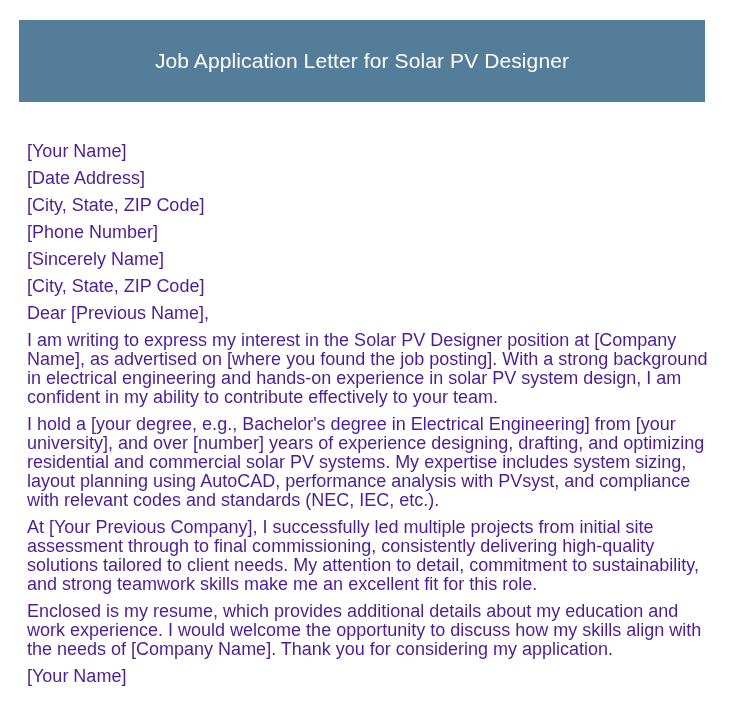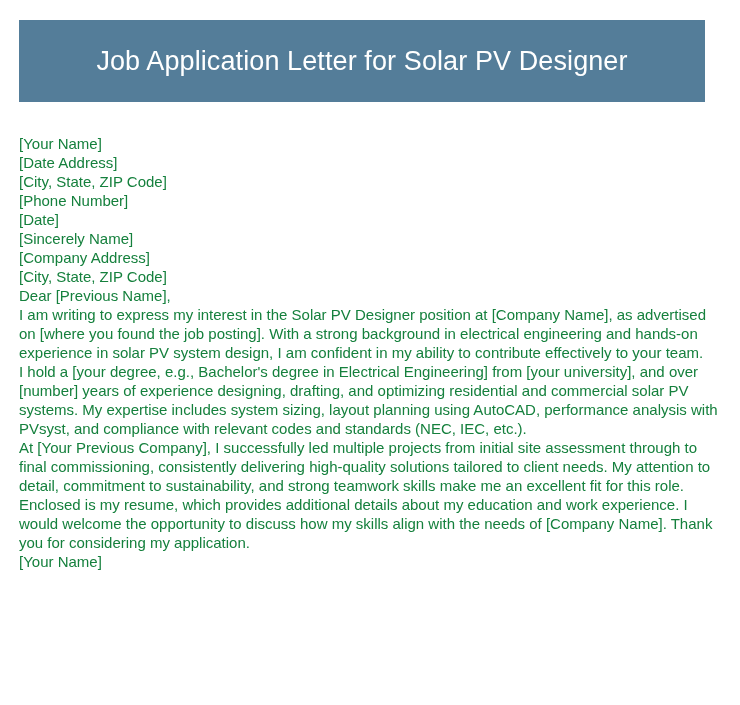--- a/index.html
+++ b/index.html
@@ -29,43 +29,43 @@
     width: 686px;
     height: 82px;
     background: #547d99;
     display: flex;
     align-items: center;
     justify-content: center;
     box-sizing: border-box;
   }
   .header-title {
     color: #ffffff;
-    font-size: 27px;
+    font-size: 21px;
     font-weight: 400;
     letter-spacing: 0.1px;
     line-height: 1.2;
     text-align: center;
     white-space: nowrap;
   }
 
   
   .letter-body {
     position: absolute;
     left: 19px;
     top: 134px;
     width: 704px;
   }
 
   .line,
   .para {
-    color: #15803d;
-    font-size: 15px;
+    color: #4c1d95;
+    font-size: 18px;
     line-height: 19px;
     font-weight: 400;
-    margin: 0;
+    margin: 8px;
     text-align: left;
   }
 
   .para {
     max-width: 703px;
   }
 
   .addr-block,
   .recipient-block,
   .sign-block {
@@ -82,26 +82,24 @@
     <div class="header-title">Job Application Letter for Solar PV Designer</div>
   </div>
 
   <div class="letter-body">
 
     <div class="addr-block">
       <div class="line">[Your Name]</div>
       <div class="line">[Date Address]</div>
       <div class="line">[City, State, ZIP Code]</div>
       <div class="line">[Phone Number]</div>
-      <div class="line">[Date]</div>
     </div>
 
     <div class="recipient-block">
       <div class="line">[Sincerely Name]</div>
-      <div class="line">[Company Address]</div>
       <div class="line">[City, State, ZIP Code]</div>
     </div>
 
     <div class="line">Dear [Previous Name],</div>
 
     <p class="para">I am writing to express my interest in the Solar PV Designer position at [Company Name], as advertised on [where you found the job posting]. With a strong background in electrical engineering and hands-on experience in solar PV system design, I am confident in my ability to contribute effectively to your team.</p>
     <p class="para">I hold a [your degree, e.g., Bachelor's degree in Electrical Engineering] from [your university], and over [number] years of experience designing, drafting, and optimizing residential and commercial solar PV systems. My expertise includes system sizing, layout planning using AutoCAD, performance analysis with PVsyst, and compliance with relevant codes and standards (NEC, IEC, etc.).</p>
     <p class="para">At [Your Previous Company], I successfully led multiple projects from initial site assessment through to final commissioning, consistently delivering high-quality solutions tailored to client needs. My attention to detail, commitment to sustainability, and strong teamwork skills make me an excellent fit for this role.</p>
     <p class="para">Enclosed is my resume, which provides additional details about my education and work experience. I would welcome the opportunity to discuss how my skills align with the needs of [Company Name]. Thank you for considering my application.</p>
 

